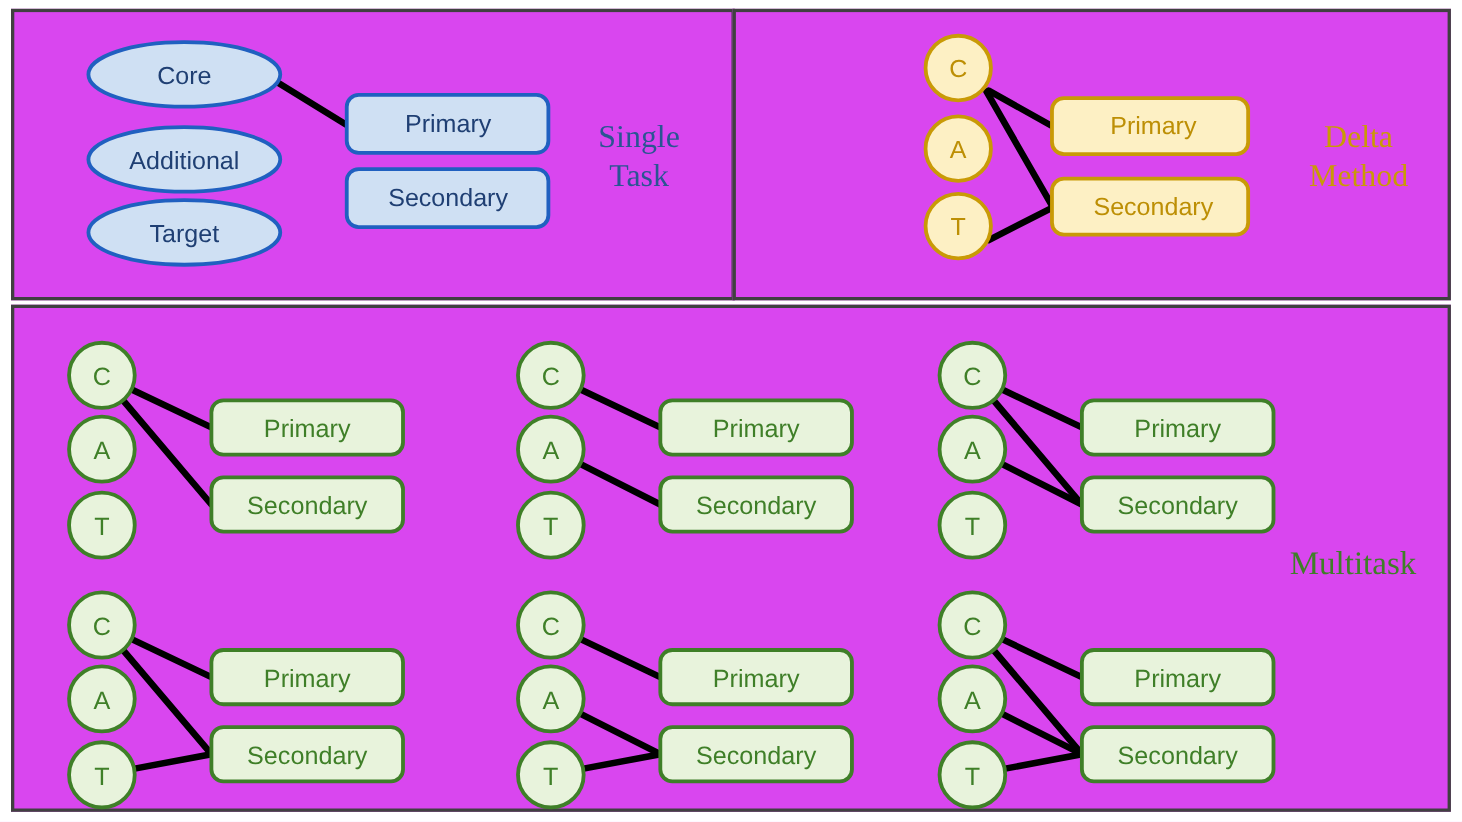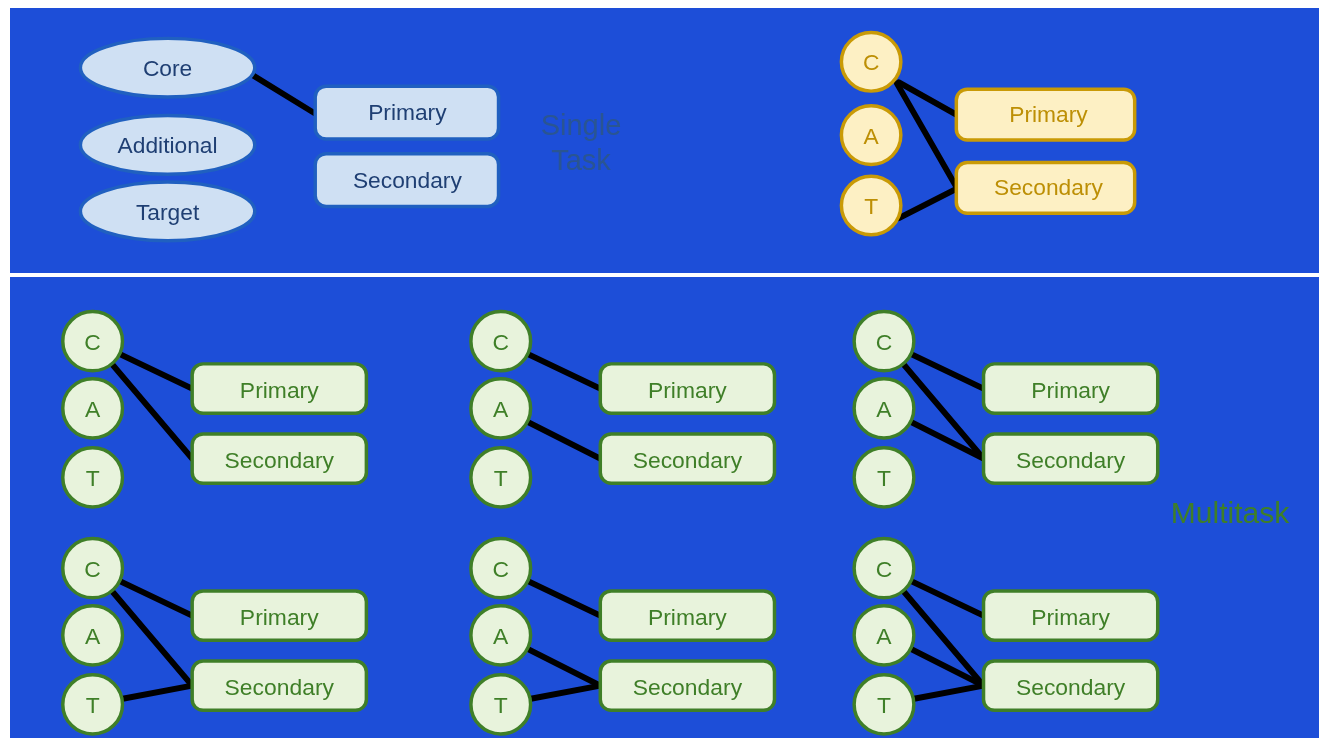--- a/index.html
+++ b/index.html
@@ -10,22 +10,22 @@
   }
   #stage {
     position: relative;
     width: 1329px;
     height: 747px;
     background: #ffffff;
     overflow: hidden;
   }
   .panel {
     position: absolute;
-    border: 3px solid #1d4ed8;
-    background: #1d4ed8;
+    border: 3px solid #404040;
+    background: #d946ef;
     box-sizing: border-box;
   }
   #panel-single   { left: 10px;  top: 8px;   width: 658px; height: 265px; }
   #panel-delta    { left: 666px; top: 8px;   width: 653px; height: 265px; }
   #panel-multi    { left: 10px;  top: 277px; width: 1309px; height: 461px; }
 
   .svg-layer {
     position: absolute;
     left: 0; top: 0;
     width: 100%;
@@ -34,21 +34,21 @@
   }
 
   
   .node-label {
     font-family: "Liberation Sans", sans-serif;
     text-anchor: middle;
     dominant-baseline: central;
   }
   .panel-title {
     position: absolute;
-    font-family: Liberation Sans, sans-serif;
+    font-family: Liberation Serif, serif;
     font-size: 29px;
     line-height: 35px;
     text-align: center;
     white-space: pre-line;
   }
   #title-single { left: 516px; top: 108px; width: 130px; color: #2a5592; }
   #title-delta  { left: 1160px; top: 108px; width: 150px; color: #c99a06; }
   #title-multi  { left: 1150px; top: 495px; width: 160px; color: #3f7f28; font-size: 30px; text-align: center; }
 </style>
 </head>
@@ -110,20 +110,22 @@
       <g>
         <rect x="290" y="80" width="180" height="52" rx="11" ry="11" fill="#fdf0c4" stroke="#c99a06" stroke-width="3.5"></rect>
         <text class="node-label" x="383" y="106" font-size="23" fill="#bd8f05">Primary</text>
       </g>
       <g>
         <rect x="290" y="155" width="180" height="52" rx="11" ry="11" fill="#fdf0c4" stroke="#c99a06" stroke-width="3.5"></rect>
         <text class="node-label" x="383" y="181" font-size="23" fill="#bd8f05">Secondary</text>
       </g>
     </svg>
   </div>
+  <div class="panel-title" id="title-delta">Delta
+Method</div>
 
   <div class="panel" id="panel-multi">
     <svg class="svg-layer" id="multi-svg" viewBox="0 0 1309 461" preserveAspectRatio="none">
         <g transform="translate(40,20)">
           <line x1="65.24264560911166" y1="54.1164698923736" x2="140" y2="90" stroke="#000000" stroke-width="6" stroke-linecap="round"></line>
           <line x1="58.013602648713714" y1="63.436187151969314" x2="140" y2="161" stroke="#000000" stroke-width="6" stroke-linecap="round"></line>
           <g>
             <circle cx="40" cy="42" r="30" fill="#e8f3dc" stroke="#3f7f28" stroke-width="3.5"></circle>
             <text x="40" y="43" font-size="23" fill="#3f7f28" text-anchor="middle" dominant-baseline="central" font-family="&quot;Liberation Sans&quot;, sans-serif">C</text>
           </g>

